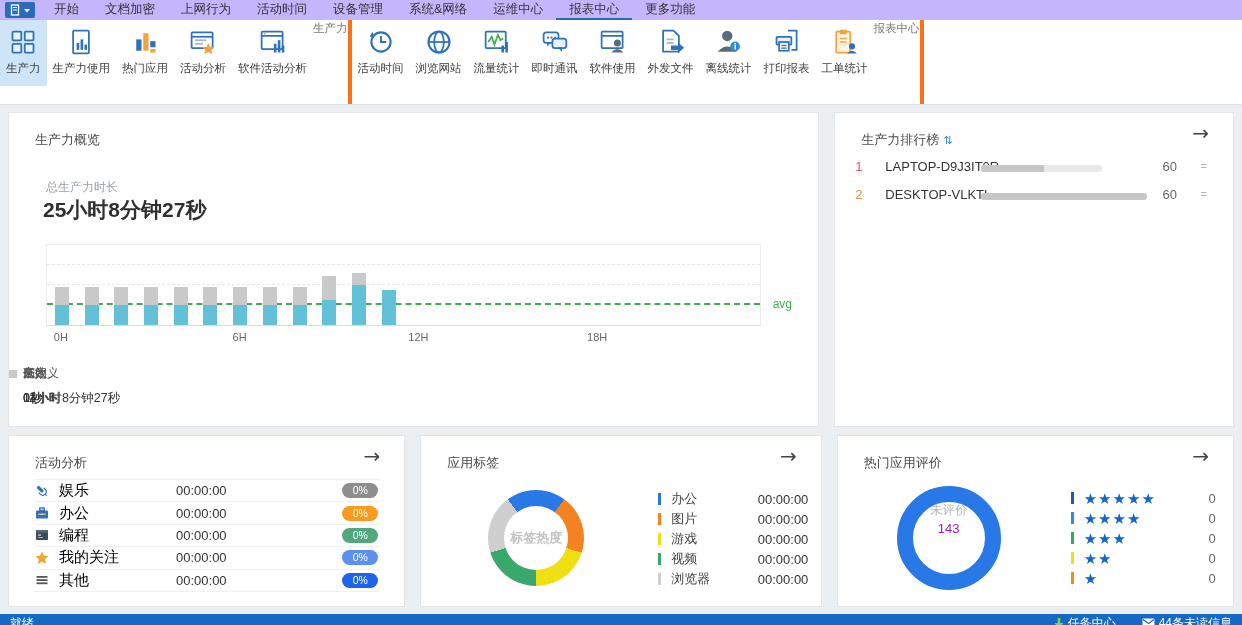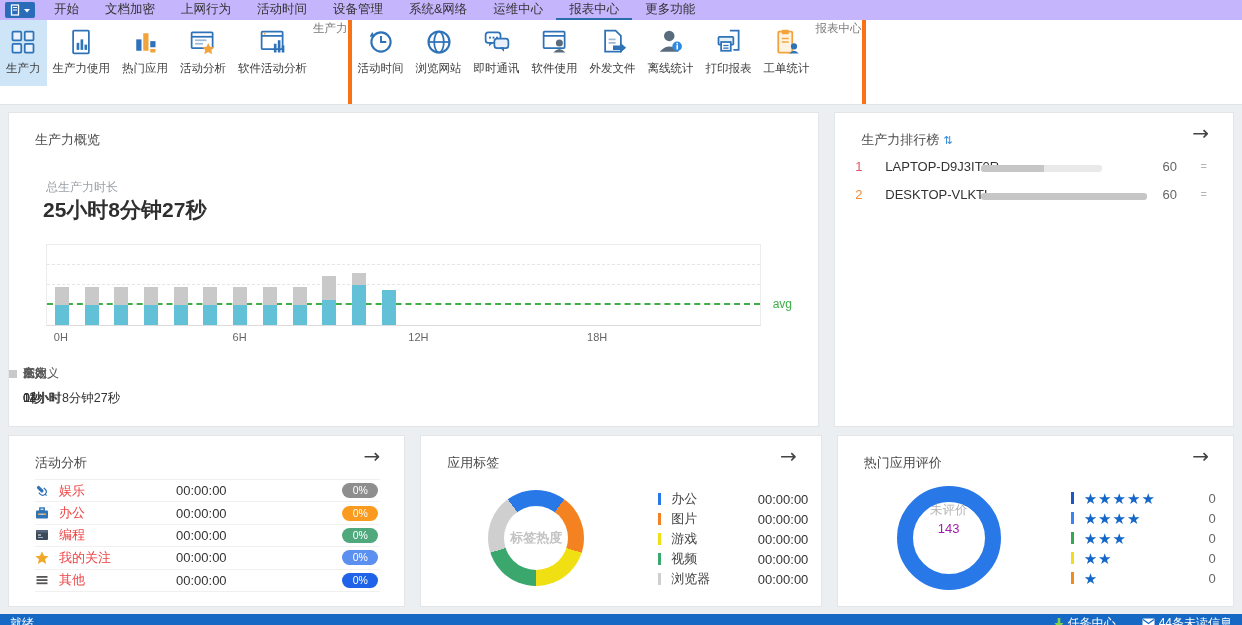--- a/index.html
+++ b/index.html
@@ -67,21 +67,21 @@
   .bar-track { height:7px; background:#e9e9e9; border-radius:3px; overflow:hidden; }
   .bar-fill { height:100%; background:#c6c6c6; }
   .rk-row .score { position:absolute; right:56px; font-size:13px; color:#666; }
   .rk-row .trend { position:absolute; right:26px; top:1px; font-size:11px; color:#b3b3b3; }
 
   
   #activity { width:402px; height:172px; }
   .act-rows { position:absolute; top:43px; left:26px; right:24px; border-top:1px solid #f0f0f0; }
   .act-row { height:22.4px; display:flex; align-items:center; border-bottom:1px solid #f0f0f0; position:relative; }
   .act-row .aic { width:16px; height:14px; margin-right:8px; display:flex; align-items:center; }
-  .act-row .alabel { font-size:13px; color:#ef4444; }
+  .act-row .alabel { font-size:15px; color:#000000; }
   .act-row .atime { position:absolute; left:141px; font-size:13px; color:#333; }
   .act-row .badge { position:absolute; right:2px; width:36px; height:15px; border-radius:8px;
                     color:#fff; font-size:10.5px; text-align:center; line-height:15px; }
 
   
   #apptags { width:406px; height:172px; }
   .donut { position:absolute; left:67px; top:54px; width:96px; height:96px; border-radius:50%; }
   .donut-hole { position:absolute; left:16px; top:16px; width:64px; height:64px; border-radius:50%;
                 background:#fff; display:flex; align-items:center; justify-content:center; }
   .donut-hole span { font-size:13px; color:#c3c3c3; }
@@ -216,20 +216,31 @@
       </div>
       <div class="ribbon-item">
         <span class="ic">
           <svg width="28" height="28" viewBox="0 0 32 32">
               <circle cx="16" cy="16" r="12" fill="none" stroke="#2e72b8" stroke-width="2.4"></circle>
             <ellipse cx="16" cy="16" rx="5.5" ry="12" fill="none" stroke="#2e72b8" stroke-width="2"></ellipse>
             <line x1="4" y1="16" x2="28" y2="16" stroke="#2e72b8" stroke-width="2"></line>
             </svg>
         </span>
         <span class="rlabel">浏览网站</span>
+      </div>
+      <div class="ribbon-item">
+        <span class="ic">
+          <svg width="28" height="28" viewBox="0 0 32 32">
+              <rect x="3" y="4" width="23" height="19" rx="1" fill="#fff" stroke="#2e72b8" stroke-width="2"></rect>
+            <polyline points="6,16 10,10 13,19 17,8 20,14 23,12" fill="none" stroke="#3fae49" stroke-width="2"></polyline>
+            <rect x="21" y="20" width="3" height="8" fill="#2e72b8"></rect>
+              <rect x="25.5" y="16" width="3" height="12" fill="#2e72b8"></rect>
+            </svg>
+        </span>
+        <span class="rlabel">流量统计</span>
       </div>
       <div class="ribbon-item">
         <span class="ic">
           <svg width="28" height="28" viewBox="0 0 32 32">
               <rect x="3" y="5" width="17" height="12" rx="3" fill="#fff" stroke="#2e72b8" stroke-width="2"></rect>
             <polygon points="7,16 7,21 12,16" fill="#2e72b8"></polygon>
             <rect x="13" y="12" width="16" height="11" rx="3" fill="#e8f1fa" stroke="#2e72b8" stroke-width="2"></rect>
             <polygon points="24,22 24,27 19,22" fill="#2e72b8"></polygon>
             <circle cx="8" cy="11" r="1.2" fill="#2e72b8"></circle>
               <circle cx="12" cy="11" r="1.2" fill="#2e72b8"></circle>

